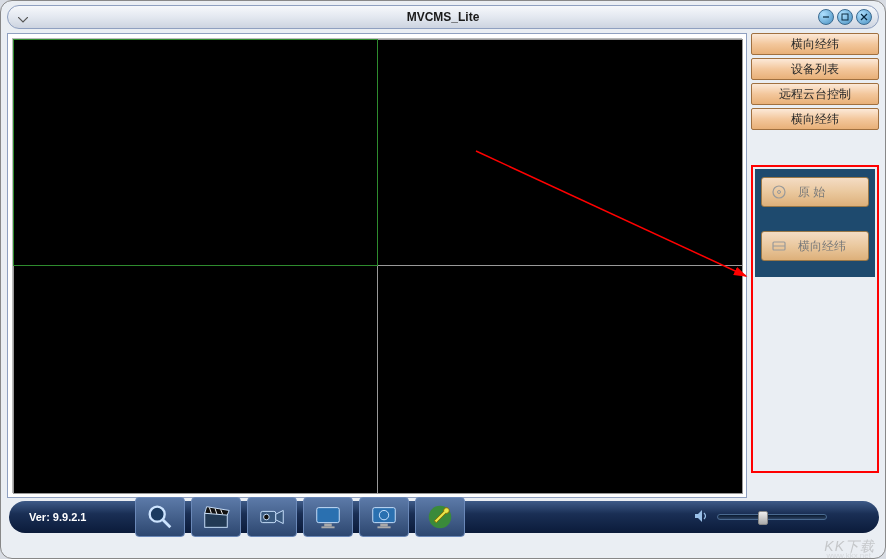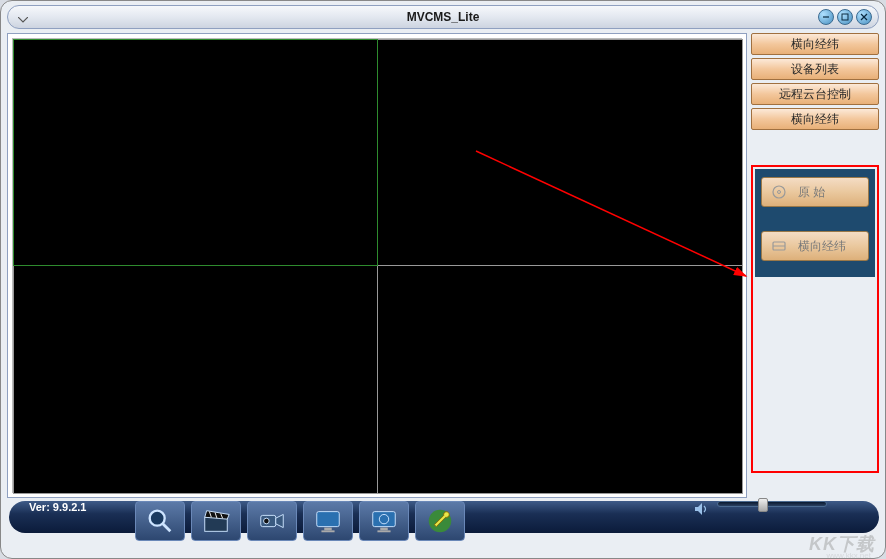--- a/index.html
+++ b/index.html
@@ -141,21 +141,21 @@
   }
   .pano-icon svg { stroke: #9a9a9a; fill: none; }
 
   .bottombar {
     position: absolute;
     left: 8px; top: 500px;
     width: 870px; height: 32px;
     background: linear-gradient(to bottom, #3e5b88 0%, #1a2f55 40%, #0b1b3a 100%);
     border-radius: 24px;
     display: flex;
-    align-items: flex-start;
+    align-items: center;
   }
   .version {
     margin-left: 20px;
     color: #fff;
     font-size: 11px;
     font-weight: bold;
   }
   .tool-strip {
     margin-left: 48px;
     display: flex;
@@ -198,23 +198,23 @@
   .arrow-annot {
     position: absolute;
     left: 470px; top: 145px;
     pointer-events: none;
   }
 
   .watermark {
     position: absolute;
     right: 10px; bottom: 2px;
     color: rgba(150,150,150,0.45);
-    font-size: 18px;
+    font-size: 14px;
     font-style: italic;
-    font-weight: bold;
+    font-weight: normal;
     letter-spacing: 1px;
   }
   .watermark-sub {
     position: absolute;
     right: 14px; bottom: -2px;
     color: rgba(150,150,150,0.25);
     font-size: 8px;
     text-align: right;
   }
 </style>

